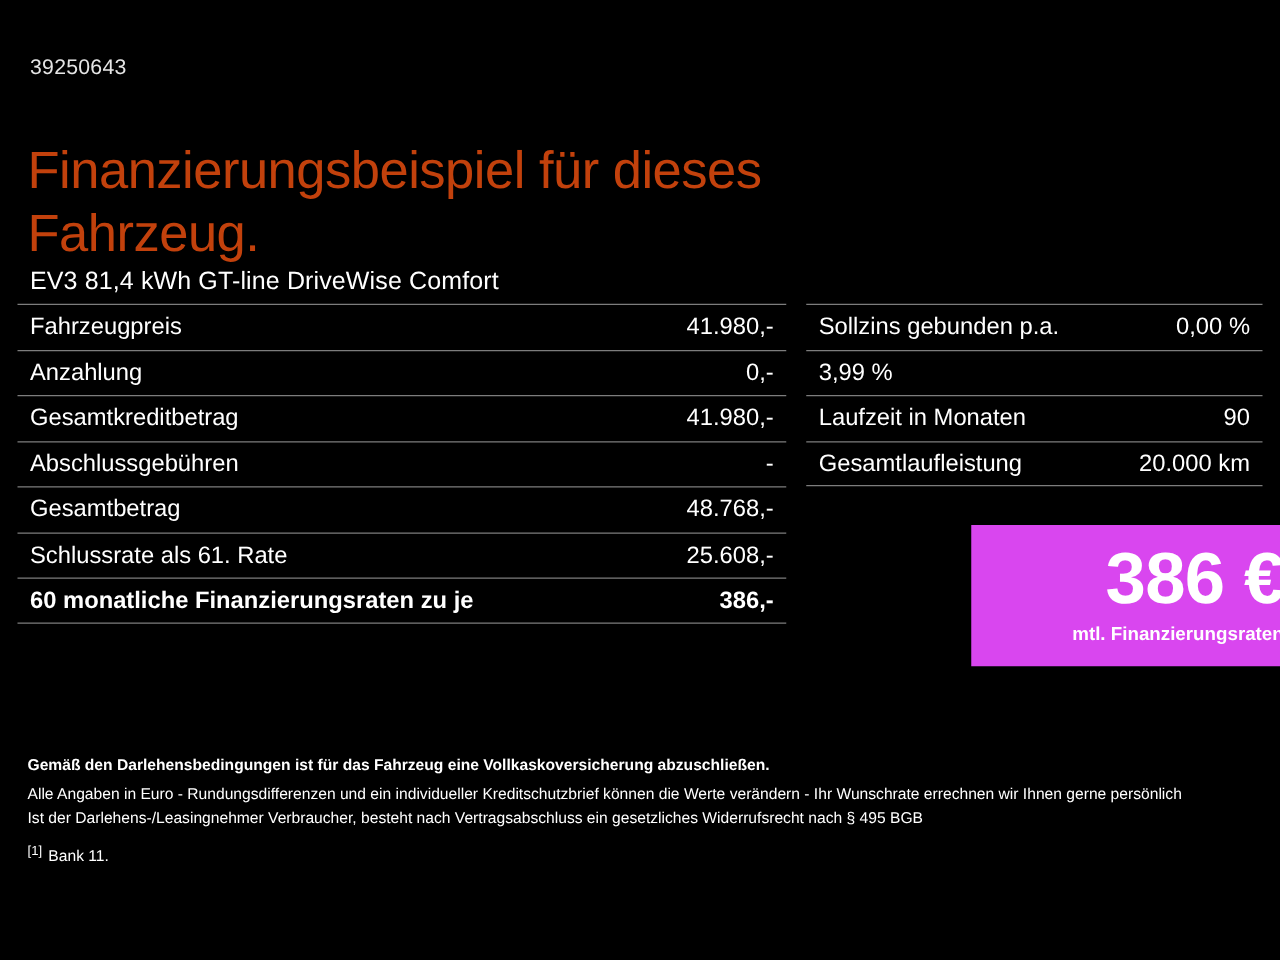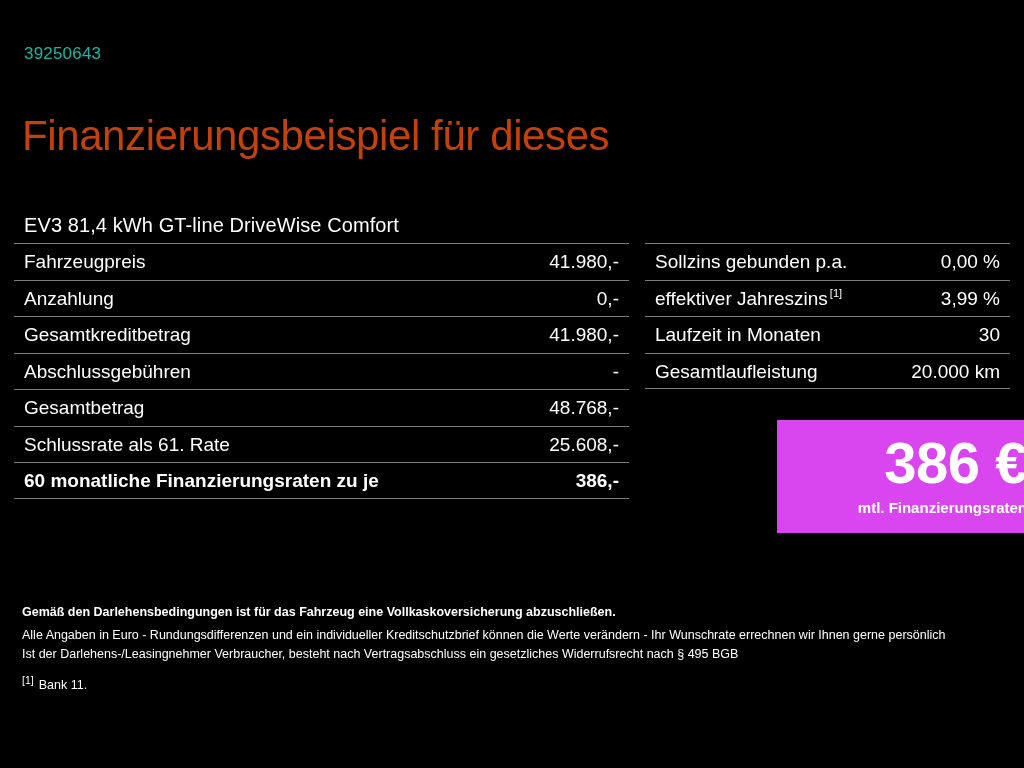--- a/index.html
+++ b/index.html
@@ -27,21 +27,21 @@
   }
 
   
   .doc-id {
     position: absolute;
     left: 24px;
     top: 44px;
     font-size: 17px;
     line-height: 20px;
     letter-spacing: 0.2px;
-    color: #14b8a6;
+    color: #e5e5e5;
     font-weight: 400;
   }
 
   .headline {
     position: absolute;
     left: 22px;
     top: 82px;
     width: 700px;
     font-size: 42px;
     line-height: 51px;
@@ -188,20 +188,21 @@
 </style>
 </head>
 <body>
 
 <div class="page">
 
   <div class="doc-id">39250643</div>
 
   <h1 class="headline">
     <span class="hl-line">Finanzierungsbeispiel für dieses</span>
+    <span class="hl-line">Fahrzeug.</span>
   </h1>
 
   <div class="vehicle-title">EV3 81,4 kWh GT-line DriveWise Comfort</div>
 
   <div class="tables">
 
     <div class="table table-left">
       <div class="trow">
         <span class="lbl">Fahrzeugpreis</span>
         <span class="val">41.980,-</span>
@@ -231,26 +232,25 @@
         <span class="val">386,-</span>
       </div>
     </div>
 
     <div class="table table-right">
       <div class="trow">
         <span class="lbl"><span>Sollzins gebunden p.a.</span><span class="fn-sup"></span></span>
         <span class="val">0,00 %</span>
       </div>
       <div class="trow">
-        <span class="lbl"><span>effektiver Jahreszins</span><span class="fn-sup">[1]</span></span>
         <span class="val">3,99 %</span>
       </div>
       <div class="trow">
         <span class="lbl"><span>Laufzeit in Monaten</span><span class="fn-sup"></span></span>
-        <span class="val">30</span>
+        <span class="val">90</span>
       </div>
       <div class="trow">
         <span class="lbl"><span>Gesamtlaufleistung</span><span class="fn-sup"></span></span>
         <span class="val">20.000 km</span>
       </div>
     </div>
 
   </div>
 
   <div class="rate-box">

